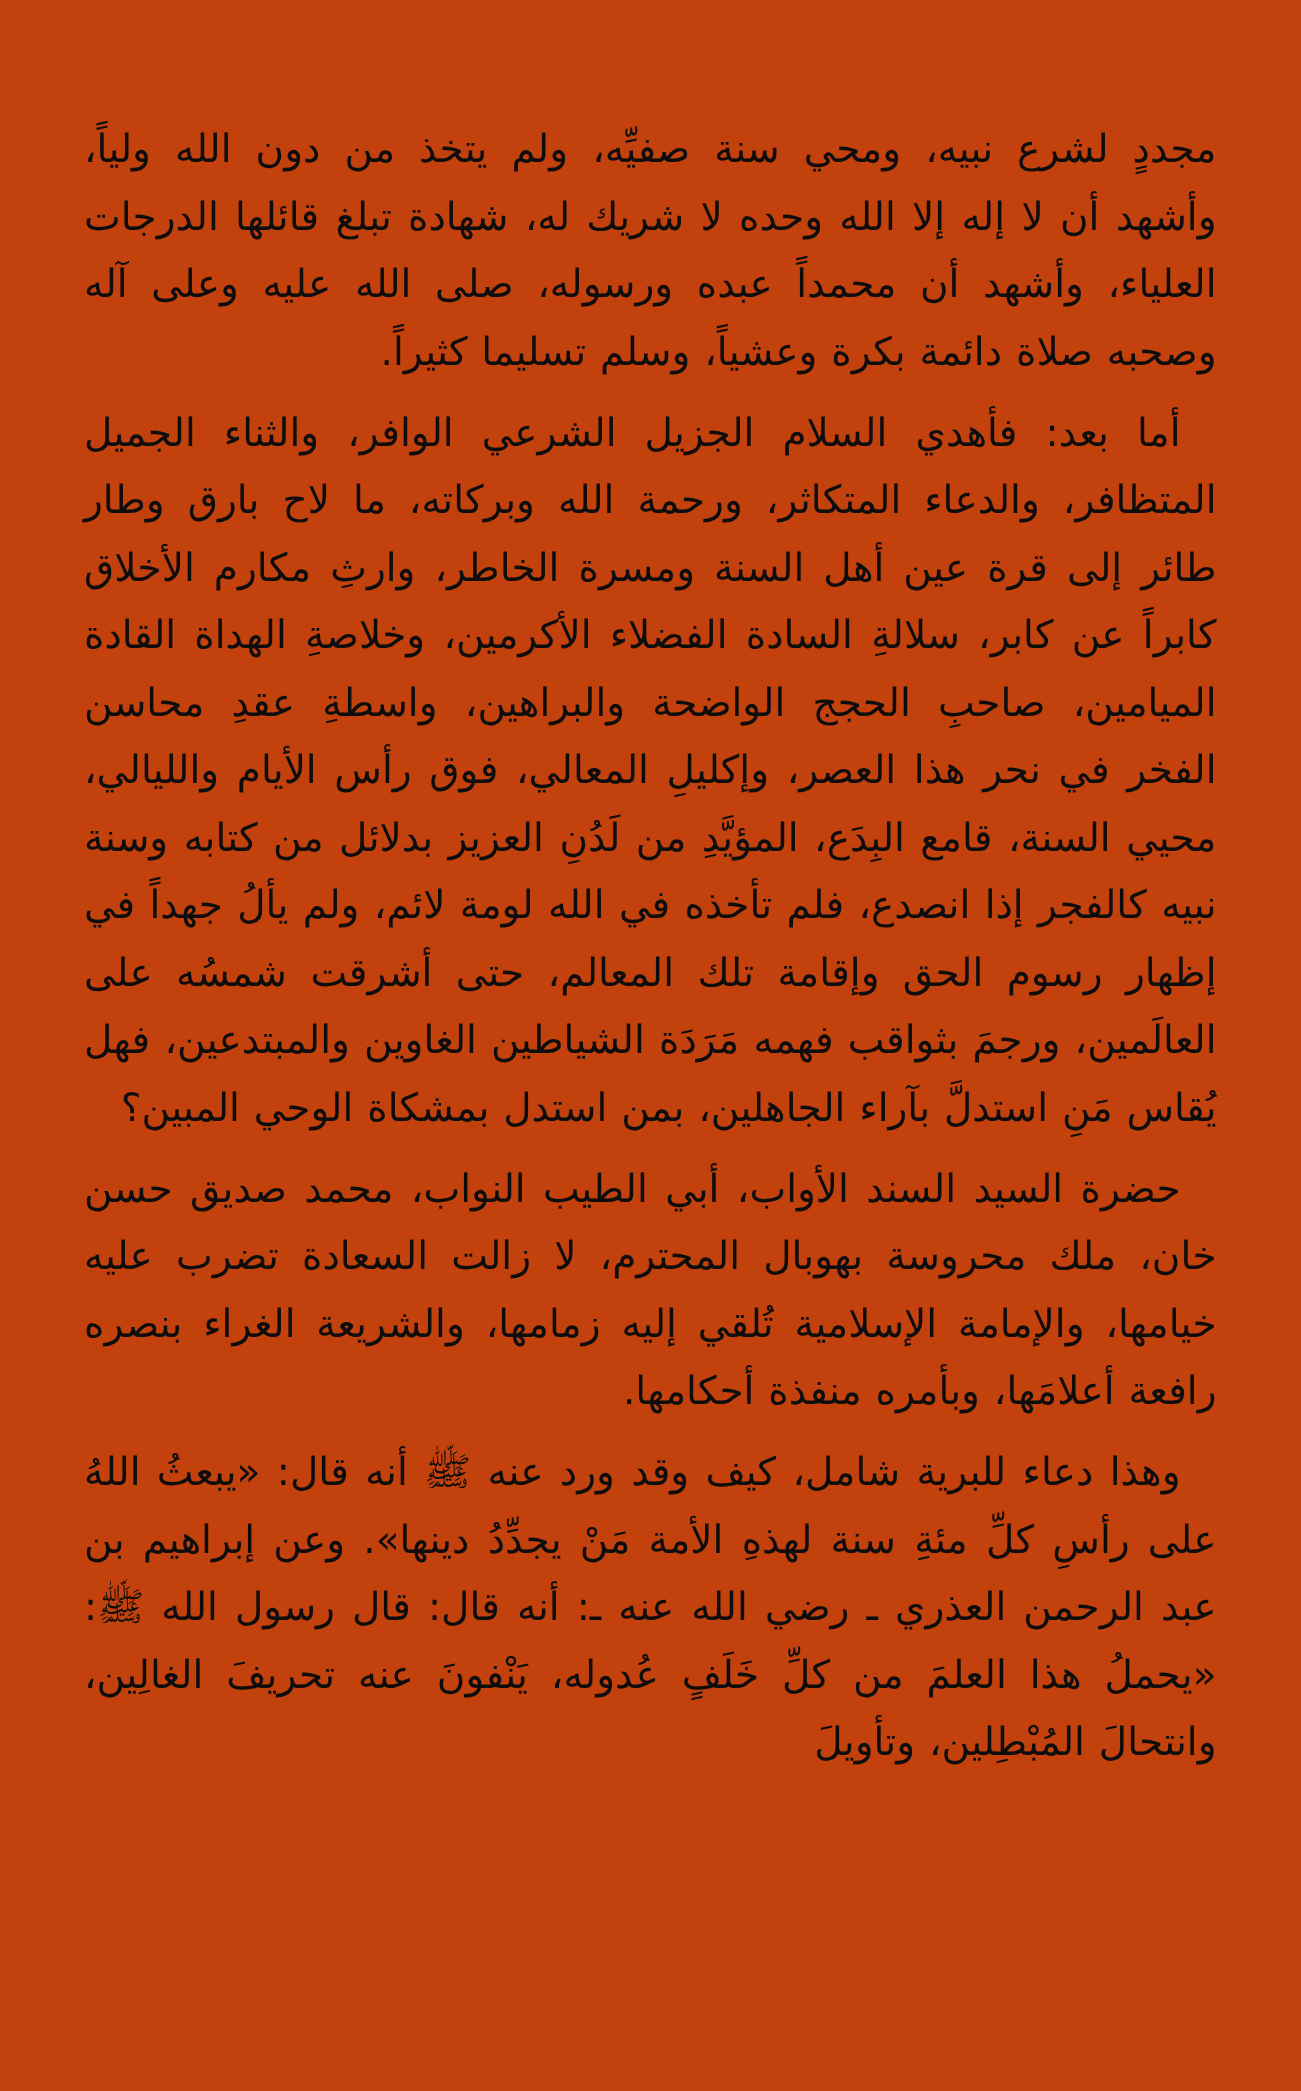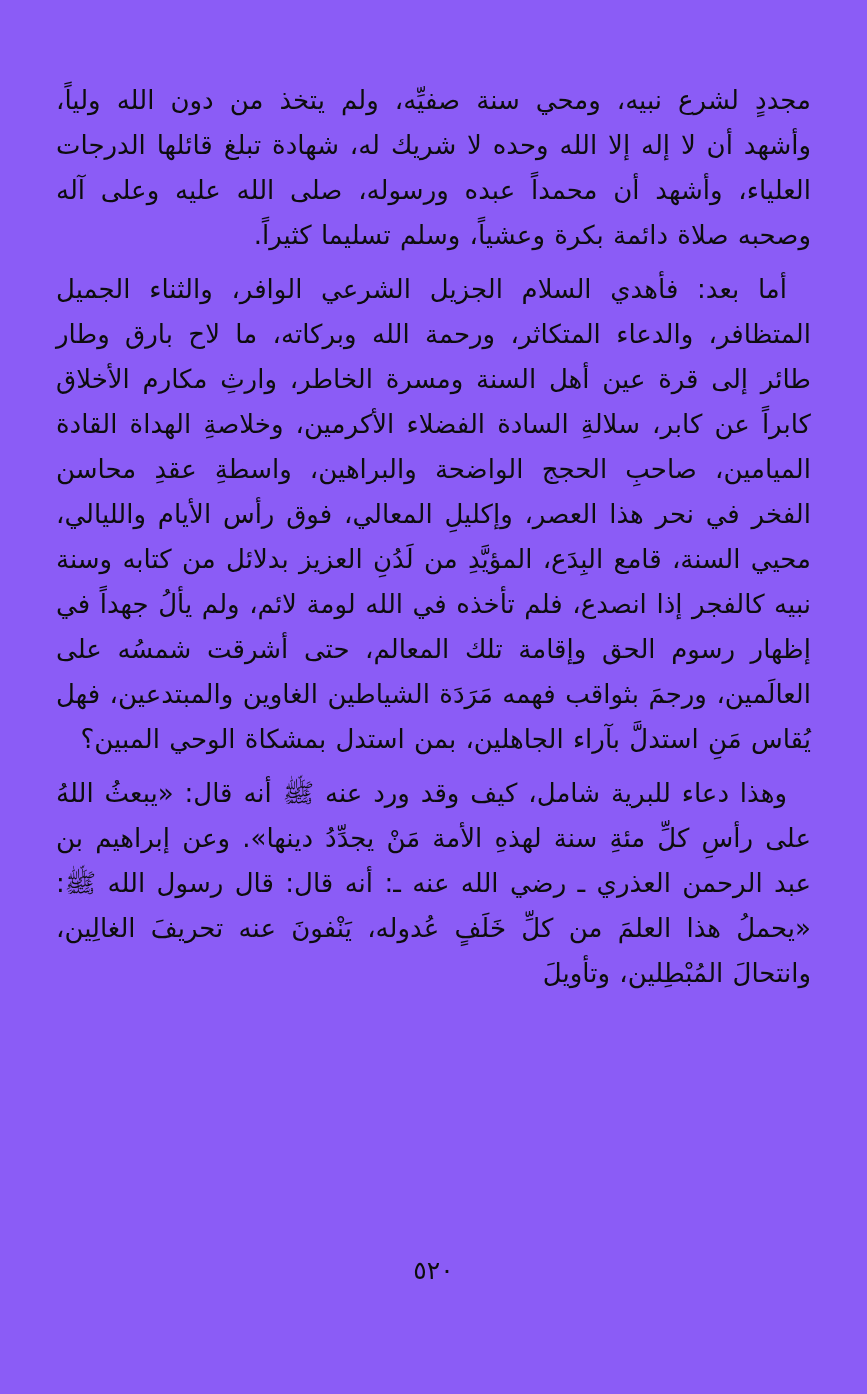--- a/index.html
+++ b/index.html
@@ -9,21 +9,21 @@
   body {
     width: 867px;
     height: 1394px;
     background: #fdfdfb;
     position: relative;
     overflow: hidden;
   }
   .page {
     position: absolute;
     inset: 0;
-    background: #8b5cf6;
+    background: #c2410c;
   }
   .text-block {
     position: absolute;
     top: 78px;
     right: 56px;
     left: 56px;
     direction: rtl;
     font-family: "DejaVu Sans", sans-serif;
     color: #0d0d0d;
   }
@@ -57,21 +57,19 @@
 <body>
 
 <div class="page">
 
   <main class="text-block">
     <p class="para continuation">مجددٍ لشرع نبيه، ومحي سنة صفيِّه، ولم يتخذ من دون الله ولياً، وأشهد أن لا إله إلا الله وحده لا شريك له، شهادة تبلغ قائلها الدرجات العلياء، وأشهد أن محمداً عبده ورسوله، صلى الله عليه وعلى آله وصحبه صلاة دائمة بكرة وعشياً، وسلم تسليما كثيراً.</p>
 
     <p class="para">أما بعد: فأهدي السلام الجزيل الشرعي الوافر، والثناء الجميل المتظافر، والدعاء المتكاثر، ورحمة الله وبركاته، ما لاح بارق وطار طائر إلى قرة عين أهل السنة ومسرة الخاطر، وارثِ مكارم الأخلاق كابراً عن كابر، سلالةِ السادة الفضلاء الأكرمين، وخلاصةِ الهداة القادة الميامين، صاحبِ الحجج الواضحة والبراهين، واسطةِ عقدِ محاسن الفخر في نحر هذا العصر، وإكليلِ المعالي، فوق رأس الأيام والليالي، محيي السنة، قامع البِدَع، المؤيَّدِ من لَدُنِ العزيز بدلائل من كتابه وسنة نبيه كالفجر إذا انصدع، فلم تأخذه في الله لومة لائم، ولم يألُ جهداً في إظهار رسوم الحق وإقامة تلك المعالم، حتى أشرقت شمسُه على العالَمين، ورجمَ بثواقب فهمه مَرَدَة الشياطين الغاوين والمبتدعين، فهل يُقاس مَنِ استدلَّ بآراء الجاهلين، بمن استدل بمشكاة الوحي المبين؟</p>
 
 
+    <p class="para">حضرة السيد السند الأواب، أبي الطيب النواب، محمد صديق حسن خان، ملك محروسة بهوبال المحترم، لا زالت السعادة تضرب عليه خيامها، والإمامة الإسلامية تُلقي إليه زمامها، والشريعة الغراء بنصره رافعة أعلامَها، وبأمره منفذة أحكامها.</p>
 
     <p class="para">وهذا دعاء للبرية شامل، كيف وقد ورد عنه ﷺ أنه قال: «يبعثُ اللهُ على رأسِ كلِّ مئةِ سنة لهذهِ الأمة مَنْ يجدِّدُ دينها». وعن إبراهيم بن عبد الرحمن العذري ـ رضي الله عنه ـ: أنه قال: قال رسول الله ﷺ: «يحملُ هذا العلمَ من كلِّ خَلَفٍ عُدوله، يَنْفونَ عنه تحريفَ الغالِين، وانتحالَ المُبْطِلين، وتأويلَ</p>
   </main>
 
-  <footer class="page-footer">
-    <span class="page-number">٥٢٠</span>
-  </footer>
 
 </div>
 
 </body></html>

